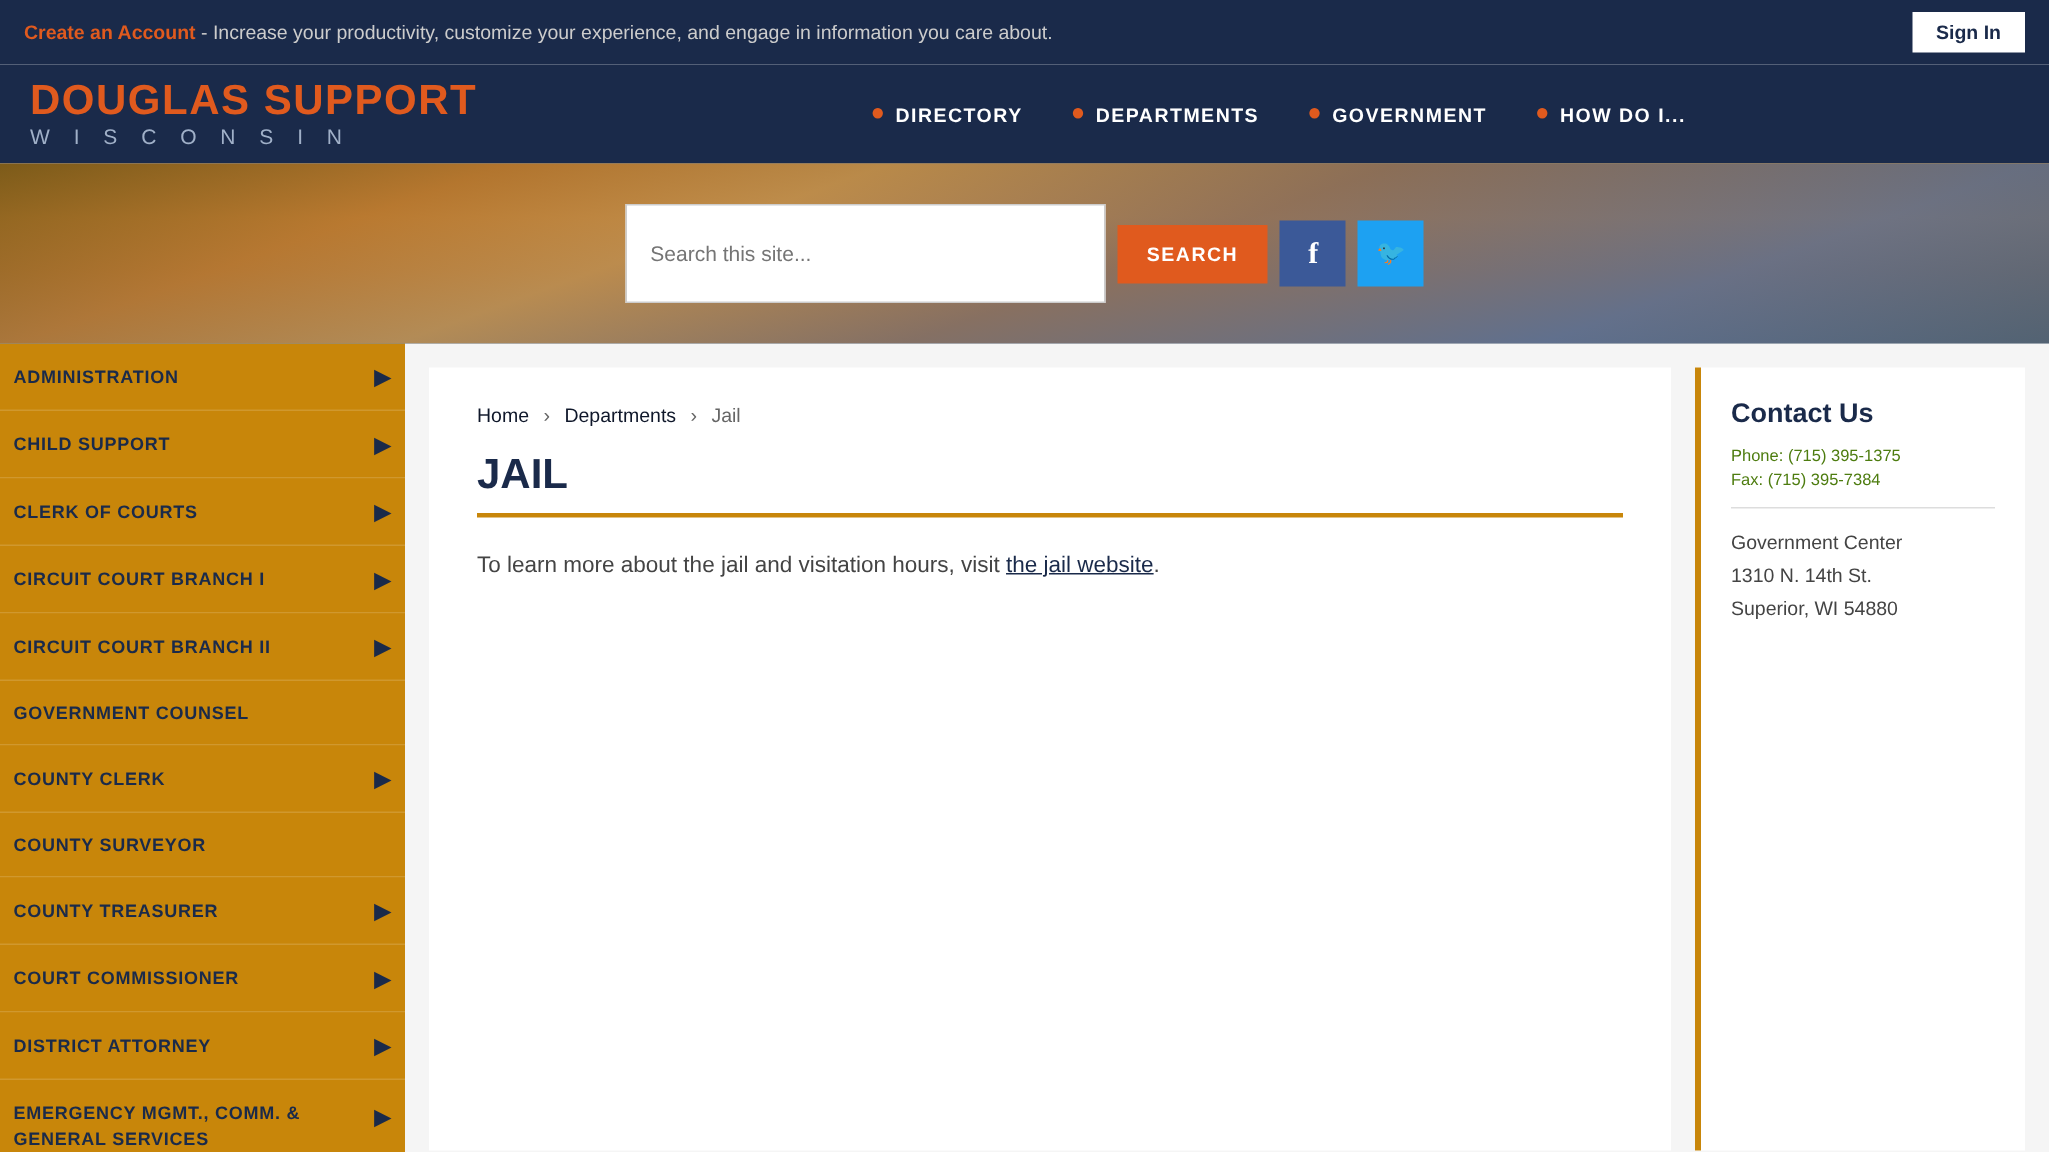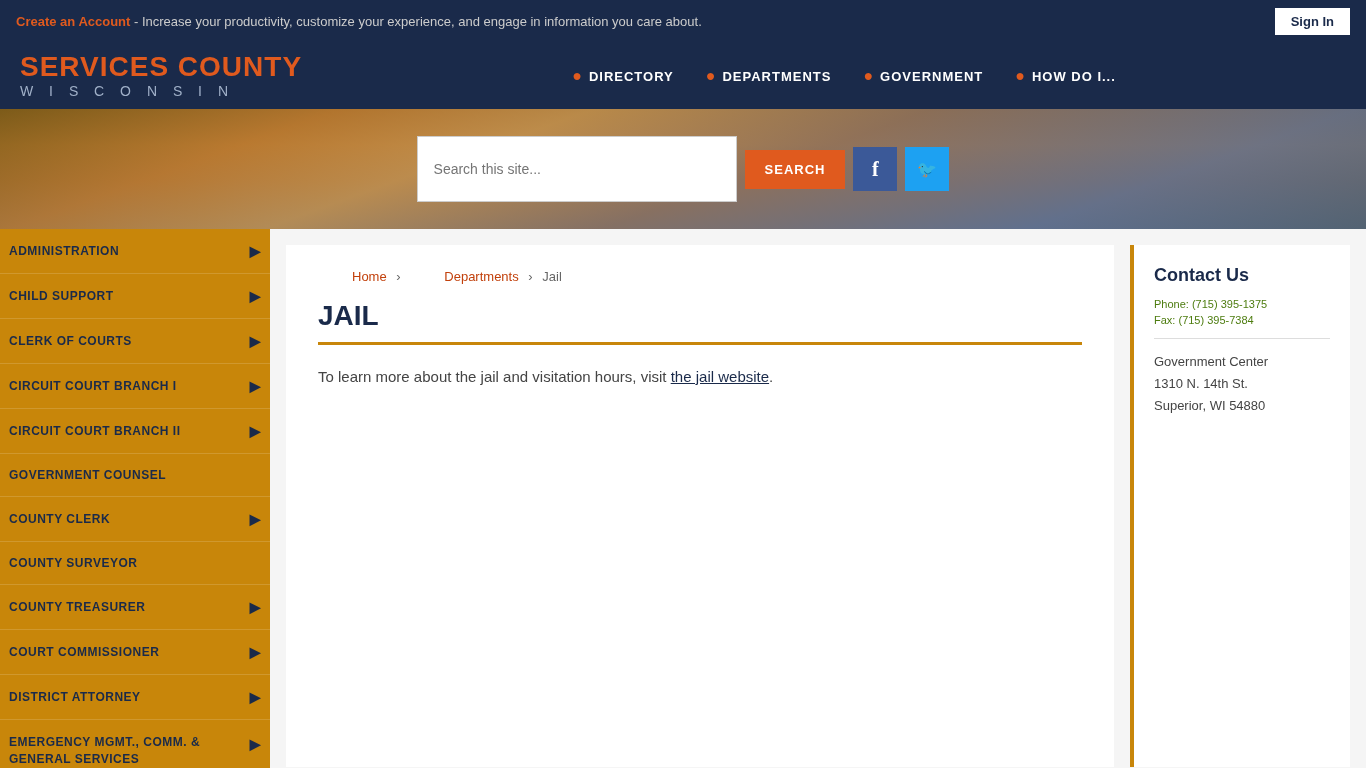--- a/index.html
+++ b/index.html
@@ -148,21 +148,21 @@
       background: #fff;
       padding: 24px 32px;
       margin: 16px;
       margin-right: 8px;
     }
     #breadcrumb {
       font-size: 13px;
       color: #666;
       margin-bottom: 16px;
     }
-    #breadcrumb a { color: #c2410c; text-decoration: none; margin-left: 34px; }
+    #breadcrumb a { color: #0f172a; text-decoration: none; }
     #breadcrumb .sep { margin: 0 6px; }
     #page-title {
       font-size: 28px;
       font-weight: bold;
       color: #1a2a4a;
       margin-bottom: 20px;
       border-bottom: 3px solid #c8860a;
       padding-bottom: 10px;
     }
     #page-body { font-size: 15px; color: #444; line-height: 1.6; }
@@ -187,21 +187,21 @@
 
 <div id="top-bar">
   <div>
     <a href="#">Create an Account</a><span> - Increase your productivity, customize your experience, and engage in information you care about.</span>
   </div>
   <button id="sign-in-btn">Sign In</button>
 </div>
 
 <div id="header">
   <div id="logo-area">
-    <div id="logo-title">SERVICES COUNTY</div>
+    <div id="logo-title">DOUGLAS SUPPORT</div>
     <div id="logo-subtitle">W I S C O N S I N</div>
   </div>
   <nav id="main-nav">
     <a class="nav-item" href="#">
       <span class="nav-dot">●</span>
       <span>DIRECTORY</span>
     </a>
     <a class="nav-item" href="#">
       <span class="nav-dot">●</span>
       <span>DEPARTMENTS</span>

